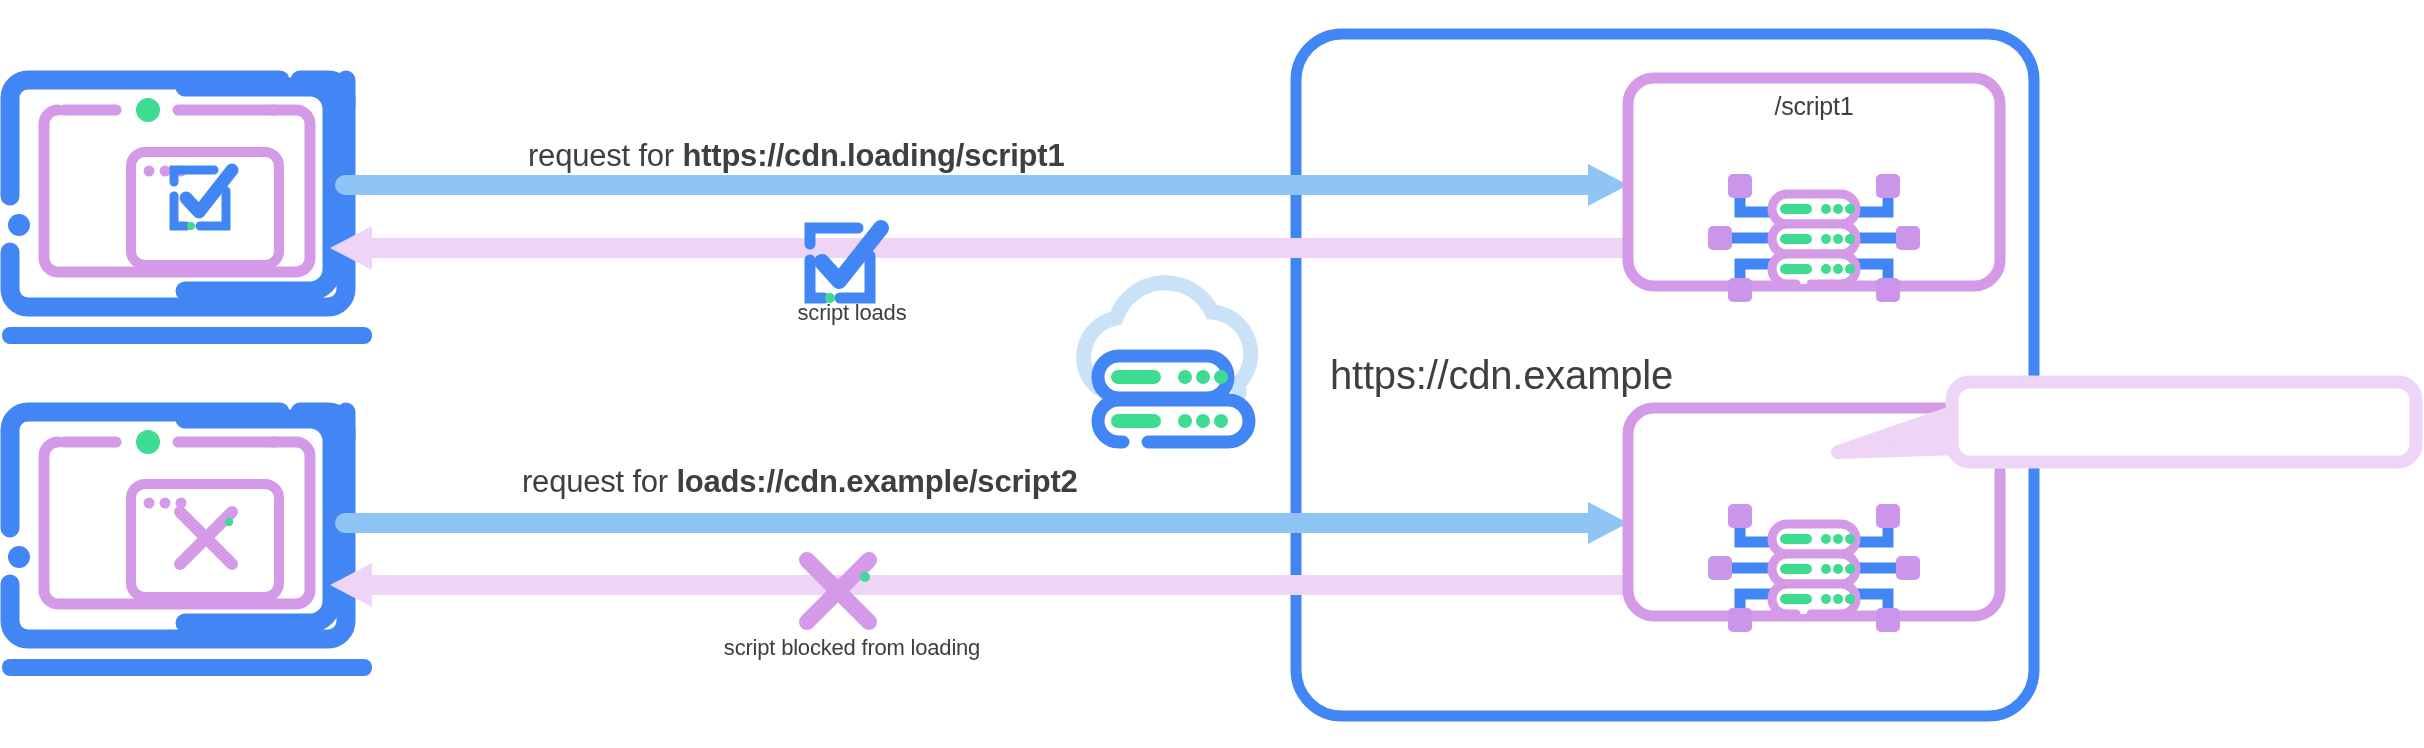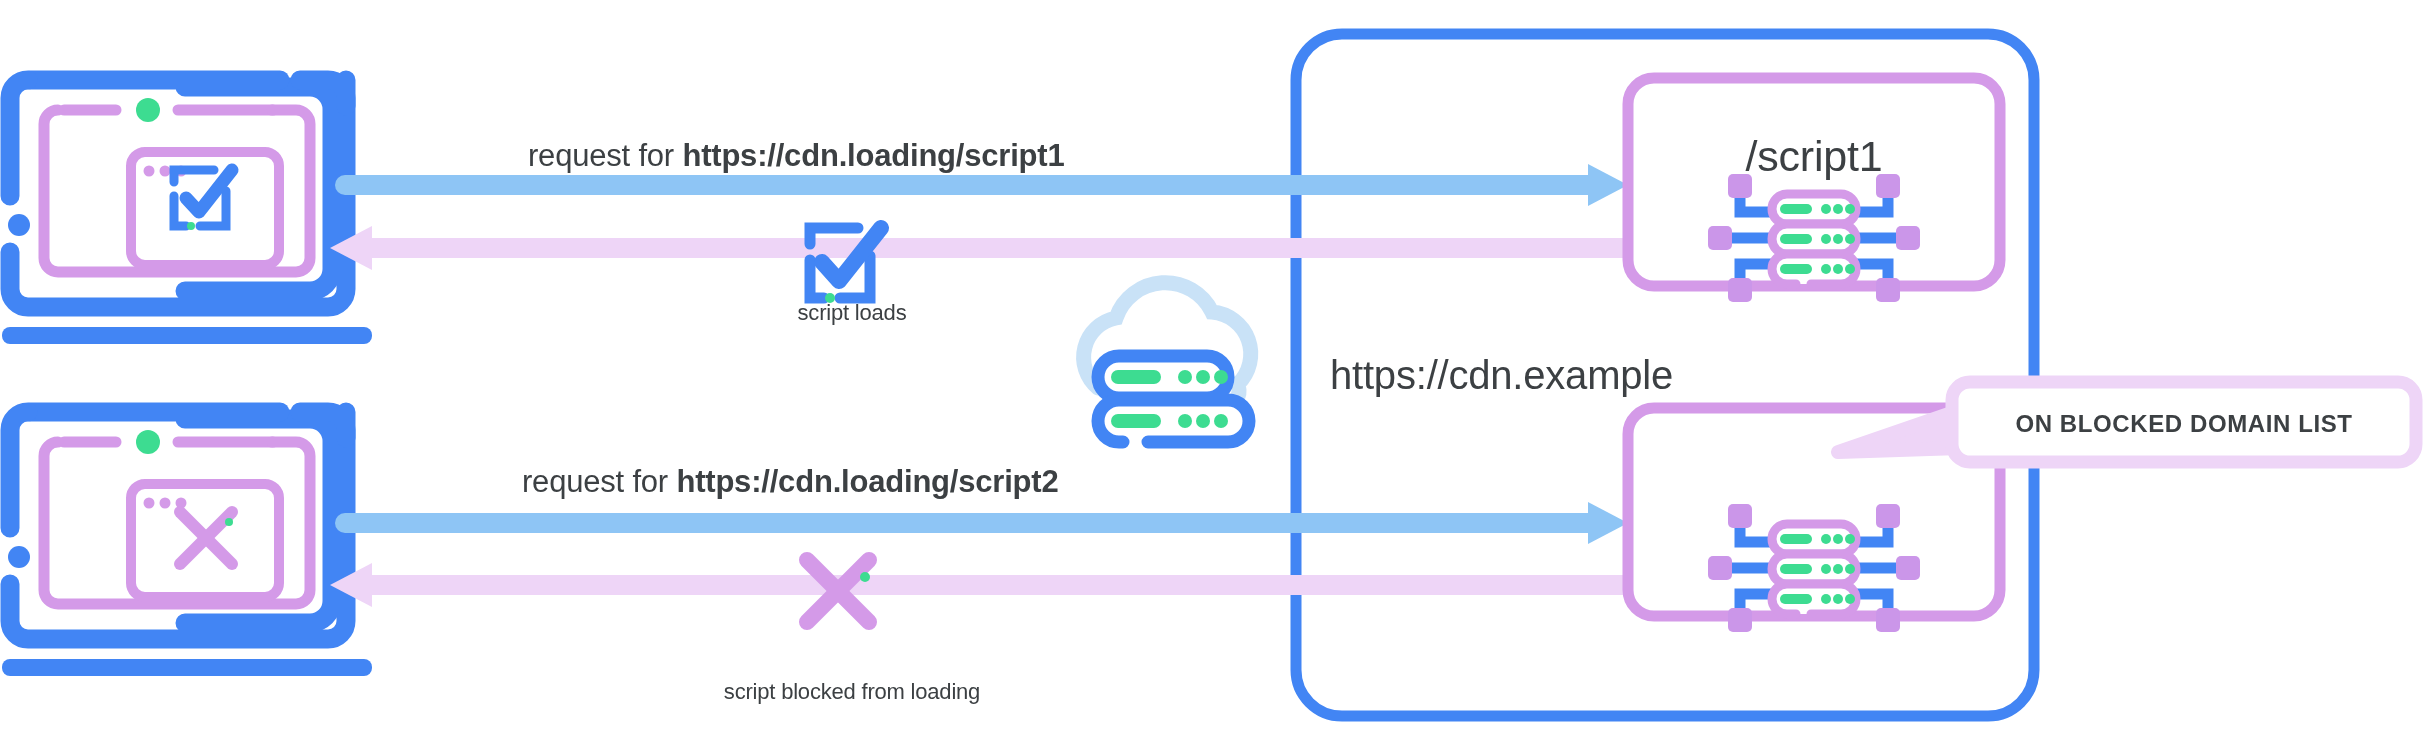--- a/index.html
+++ b/index.html
@@ -11,21 +11,21 @@
     position:absolute;
     color:#3c4043;
     font-family:"Liberation Sans",sans-serif;
     white-space:nowrap;
     letter-spacing:-0.2px;
   }
   .req-label{font-size:31px;}
   .req-label b{font-weight:700;}
   .small-label{font-size:22px;}
   .domain-label{font-size:40px;}
-  .script-label{font-size:43px;margin-top:40px;}
+  .script-label{font-size:25px;}
   .callout-text{
     font-size:24px;font-weight:700;letter-spacing:0.6px;color:#3c4043;
   }
 
   
   svg.layer{position:absolute;left:0;top:0;width:2424px;height:748px;overflow:visible;}
 </style>
 </head>
 <body>
 
@@ -208,25 +208,24 @@
     </g>
   </svg>
 
   <div class="label req-label" style="left:528px;top:138px;">
     <span>request for </span><b>https://cdn.loading/script1</b>
   </div>
 
   <div class="label small-label" style="left:732px;top:300px;width:240px;text-align:center;">script loads</div>
 
   <div class="label req-label" style="left:522px;top:464px;">
-    <span>request for </span><b>https://cdn.loading/script2</b>
+    <span>request for </span><b>loads://cdn.example/script2</b>
   </div>
 
-  <div class="label small-label" style="left:622px;top:635px;width:460px;text-align:center;margin-top:44px;">script blocked from loading</div>
+  <div class="label small-label" style="left:622px;top:635px;width:460px;text-align:center;">script blocked from loading</div>
 
   <div class="label domain-label" style="left:1330px;top:353px;">https://cdn.example</div>
 
   <div class="label script-label" style="left:1628px;top:92px;width:372px;text-align:center;">/script1</div>
 
 
-  <div class="label callout-text" style="left:1952px;top:410px;width:464px;text-align:center;">ON BLOCKED DOMAIN LIST</div>
 
 </div>
 
 </body></html>

